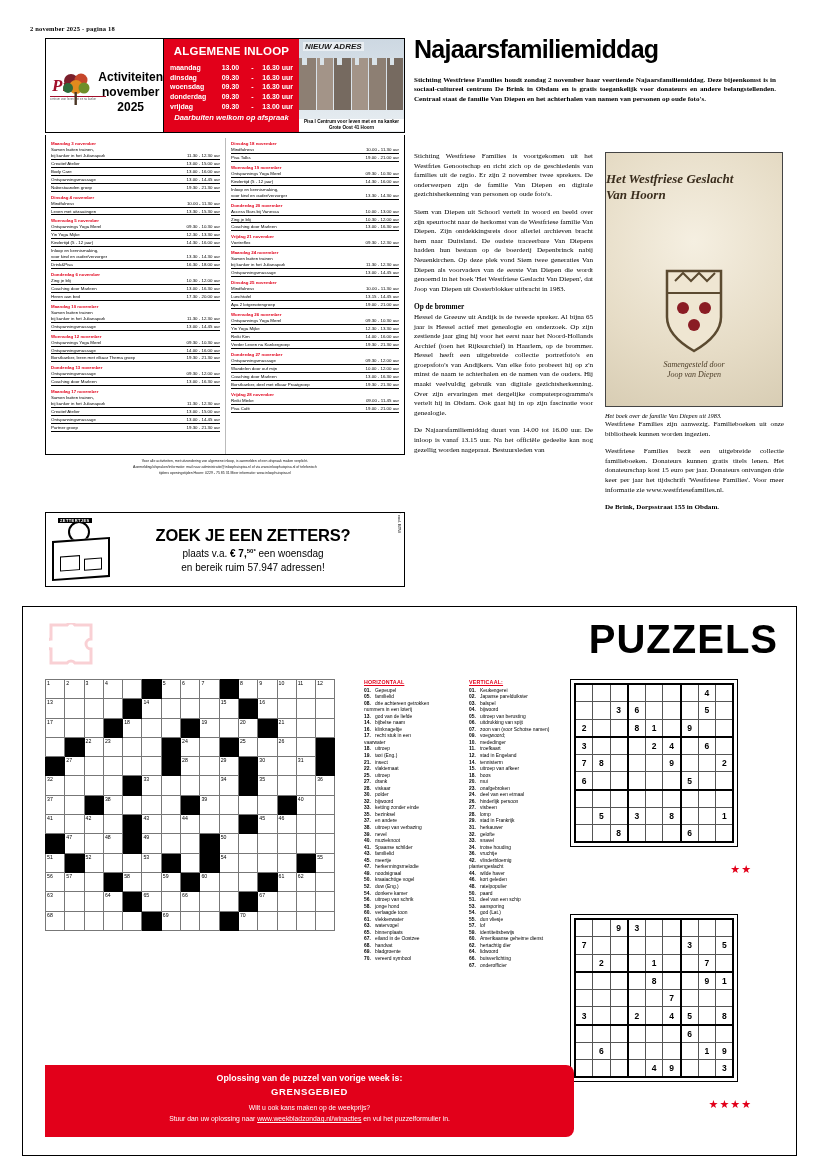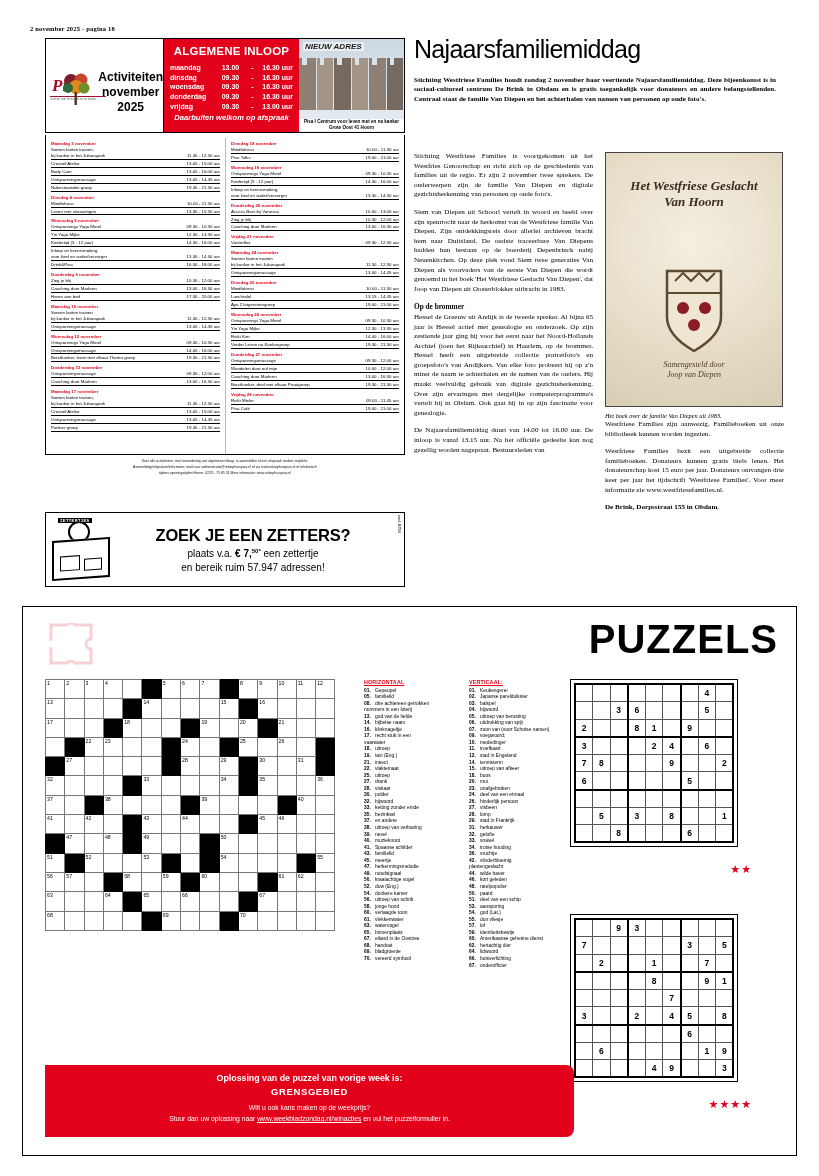--- a/index.html
+++ b/index.html
@@ -135,21 +135,21 @@
   }
   .z-btw { width:14px; position:relative; height:100%; }
   .z-btw span {
     position:absolute; right:2px; top:20px; font-size:4px;
     transform:rotate(90deg); transform-origin:right top; white-space:nowrap;
   }
 
   
   .article { position:absolute; left:414px; top:36px; width:370px; }
   .art-title {
-    font-size:25px; font-weight:normal; letter-spacing:-.7px; line-height:26px; margin:0;
+    font-size:25px; font-weight:bold; letter-spacing:-.7px; line-height:26px; margin:0;
     font-family:"Liberation Sans", sans-serif;
   }
   .art-lead {
     margin:14px 0 0 0; width:362px;
     font-family:"Liberation Serif", serif; font-weight:bold;
     font-size:7.1px; line-height:9.4px; text-align:justify;
   }
   .art-cols { position:absolute; left:414px; top:152px; width:370px; display:flex; gap:12px; }
   .art-col { width:179px; font-family:"Liberation Serif", serif;
              font-size:7.1px; line-height:9.6px; text-align:justify; }
@@ -158,21 +158,21 @@
   .art-col p.bold { font-weight:bold; }
 
   
   .bookphoto {
     position:absolute; left:605px; top:152px; width:178px; height:255px;
     border:1px solid #444; background:#efe7d7; overflow:hidden;
   }
   .bp-bg { position:absolute; inset:0; background:
       radial-gradient(circle at 50% 35%, #f5efe1 0%, #e6dcc6 60%, #d8cdb4 100%); }
   .bp-title {
-    position:absolute; left:0; right:0; top:25px; text-align:center;
+    position:absolute; left:0; right:0; top:18px; text-align:left;
     font-family:"Liberation Serif", serif; font-style:italic; font-weight:bold;
     color:#3a2d1d; font-size:13px; line-height:16px;
   }
   .bp-crest {
     position:absolute; left:50%; top:110px; transform:translateX(-50%);
     width:74px; height:90px;
   }
   .bp-sub {
     position:absolute; left:0; right:0; bottom:26px; text-align:center;
     font-family:"Liberation Serif", serif; font-style:italic; color:#4a3b26; font-size:8px;
@@ -593,21 +593,21 @@
 
   <div class="zetters">
     <div class="z-illus">
       <div class="z-head"></div>
       <div class="z-paper"></div>
       <div class="z-tag">ZETTERTJES</div>
     </div>
     <div class="z-main">
       <h3>ZOEK JE EEN ZETTERS?</h3>
       <p>
-        <span>plaats v.a. </span><b>€ 7,</b><sup>50*</sup><span> een zettertje</span>
+        <span>plaats v.a. </span><b>€ 7,</b><sup>50*</sup><span> een woensdag</span>
       </p>
       <p>en bereik ruim 57.947 adressen!</p>
     </div>
     <div class="z-btw">
       <span>* excl. BTW</span>
     </div>
   </div>
 
   <div class="article">
     <h1 class="art-title">Najaarsfamiliemiddag</h1>

